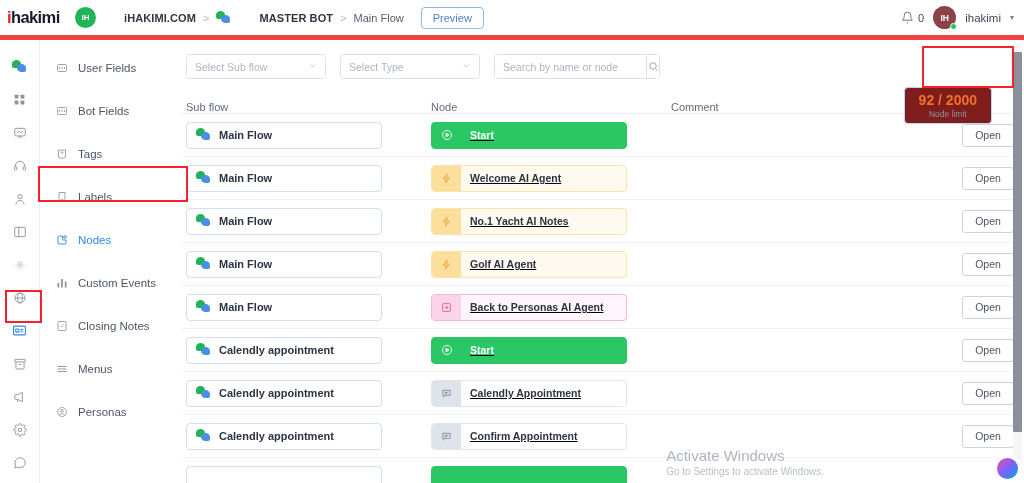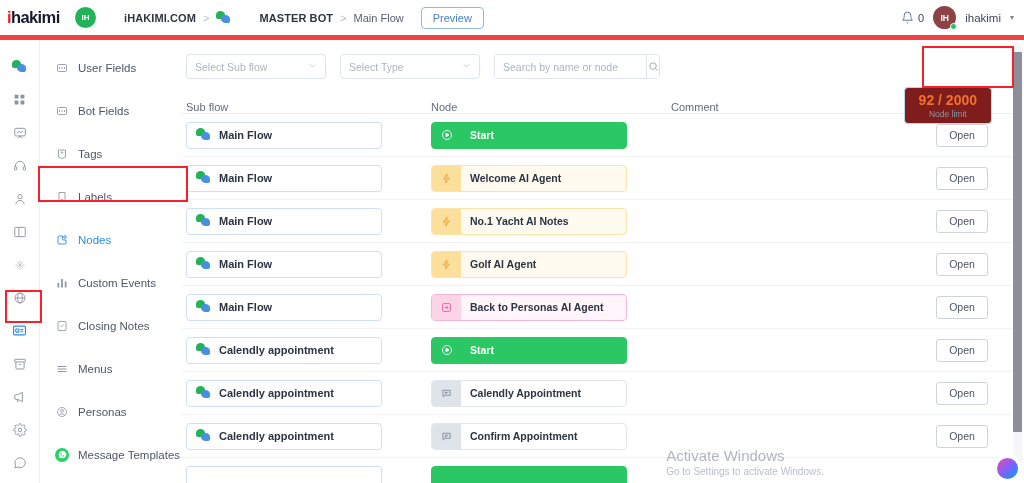--- a/index.html
+++ b/index.html
@@ -147,21 +147,21 @@
   .row {
     display: flex; align-items: center; height: 43px;
     border-bottom: 1px solid #f1f2f6; padding-left: 4px;
   }
   .chip-sub {
     width: 196px; height: 27px; border: 1px solid #cfe0f2; border-radius: 4px;
     display: flex; align-items: center; gap: 8px; padding-left: 9px;
     background: #fff; font-size: 11px; color: #2c3442; cursor: pointer;
     font-weight: bold;
   }
-  .chip-node-wrap { width: 240px; display: flex; }
+  .chip-node-wrap { width: 240px; display: flex; text-decoration: underline; }
   .chip-node {
     width: 196px; height: 27px; border-radius: 4px;
     display: flex; align-items: center; overflow: hidden; cursor: pointer;
     font-size: 10.5px; font-weight: bold;
   }
   .chip-node .ibox {
     width: 29px; height: 100%; display: flex; align-items: center; justify-content: center;
     flex: 0 0 29px;
   }
   .chip-node .ntxt { padding-left: 9px; }
@@ -170,21 +170,21 @@
   .v-start { background: #2bc765; border: 1px solid #2bc765; color: #fff; }
   .v-start .ibox { background: #2bc765; color: #fff; }
   .v-ai { background: #fffaf0; border: 1px solid #fde3a7; color: #2c3442; }
   .v-ai .ibox { background: #fcdf9b; color: #e8a33d; }
   .v-pink { background: #fff5fa; border: 1px solid #f7b6d6; color: #2c3442; }
   .v-pink .ibox { background: #fbd4e7; color: #e8559b; }
   .v-gray { background: #ffffff; border: 1px solid #e2e5ec; color: #2c3442; }
   .v-gray .ibox { background: #dfe3ea; color: #7b8393; }
 
   .cmt { flex: 1; }
-  .open-cell { width: 104px; display: flex; justify-content: center; }
+  .open-cell { width: 104px; display: flex; justify-content: flex-end; }
   .open-btn {
     width: 52px; height: 23px; border: 1px solid #ced3dd; border-radius: 3px;
     background: #fff; font-size: 10.5px; color: #4d5563; cursor: pointer;
     font-family: "Liberation Sans", sans-serif;
   }
 
   
   .vscroll {
     position: absolute; right: 2px; top: 44px; width: 9px; height: 428px;
     background: #f6f6f8;
@@ -422,28 +422,20 @@
       <span class="sicon">
           <svg width="12" height="12" viewBox="0 0 24 24" fill="none" stroke="currentColor" stroke-width="1.6">
             <circle cx="12" cy="12" r="9"></circle>
             <circle cx="12" cy="9.6" r="2.8"></circle>
             <path d="M6.5 19a6 6 0 0 1 11 0"></path>
           </svg>
         </span>
       <span class="lbl">Personas</span>
     </div>
 
-    <div class="side-item">
-      <span class="wa">
-          <svg width="9" height="9" viewBox="0 0 24 24" fill="currentColor">
-            <path d="M12 2a10 10 0 0 0-8.6 15L2 22l5.2-1.3A10 10 0 1 0 12 2zm5.2 14.1c-.2.6-1.3 1.2-1.8 1.2s-1.1.3-3.6-.8a12 12 0 0 1-4.8-4.5c-.4-.6-.9-1.6-.9-2.5 0-1 .5-1.5.7-1.7a.8.8 0 0 1 .6-.3h.5c.2 0 .4 0 .6.5l.8 2c.1.2 0 .4-.1.6l-.4.5c-.1.2-.3.3-.1.6a8.5 8.5 0 0 0 3.9 3.4c.3.1.5.1.6-.1l.8-1c.2-.2.3-.2.6-.1l2 1c.3.1.4.2.5.3s.1.7-.1 1.3z"></path>
-          </svg>
-        </span>
-      <span class="lbl">Message Templates</span>
-    </div>
 
     <div class="side-item">
       
       
     </div>
 
   </div>
 
   <div class="content">
 

